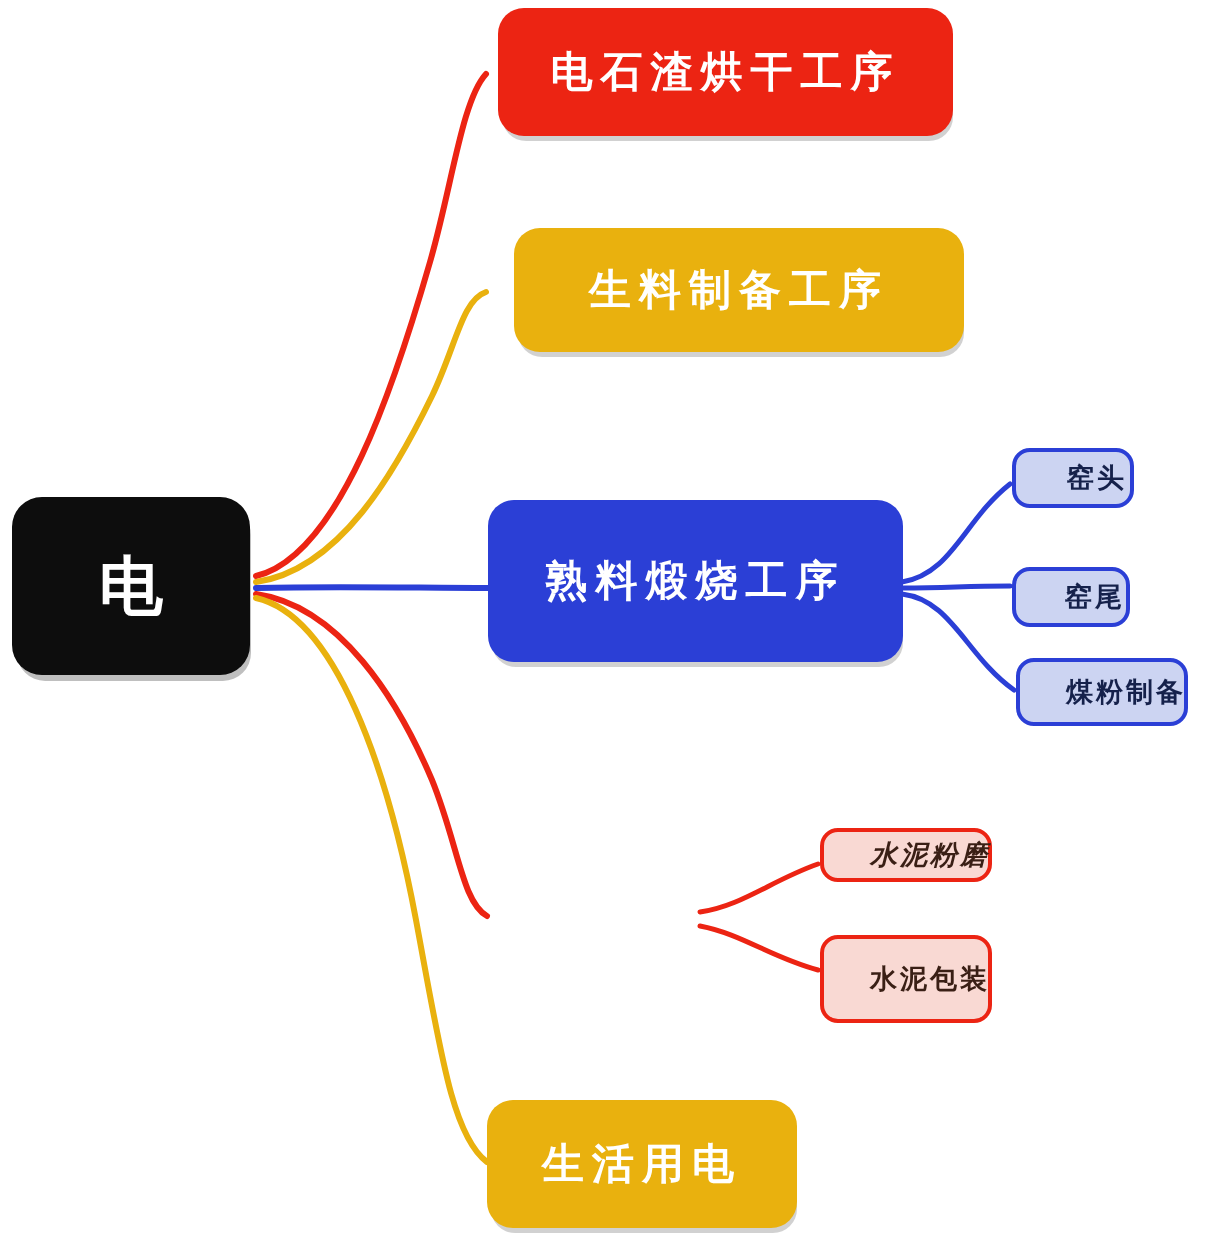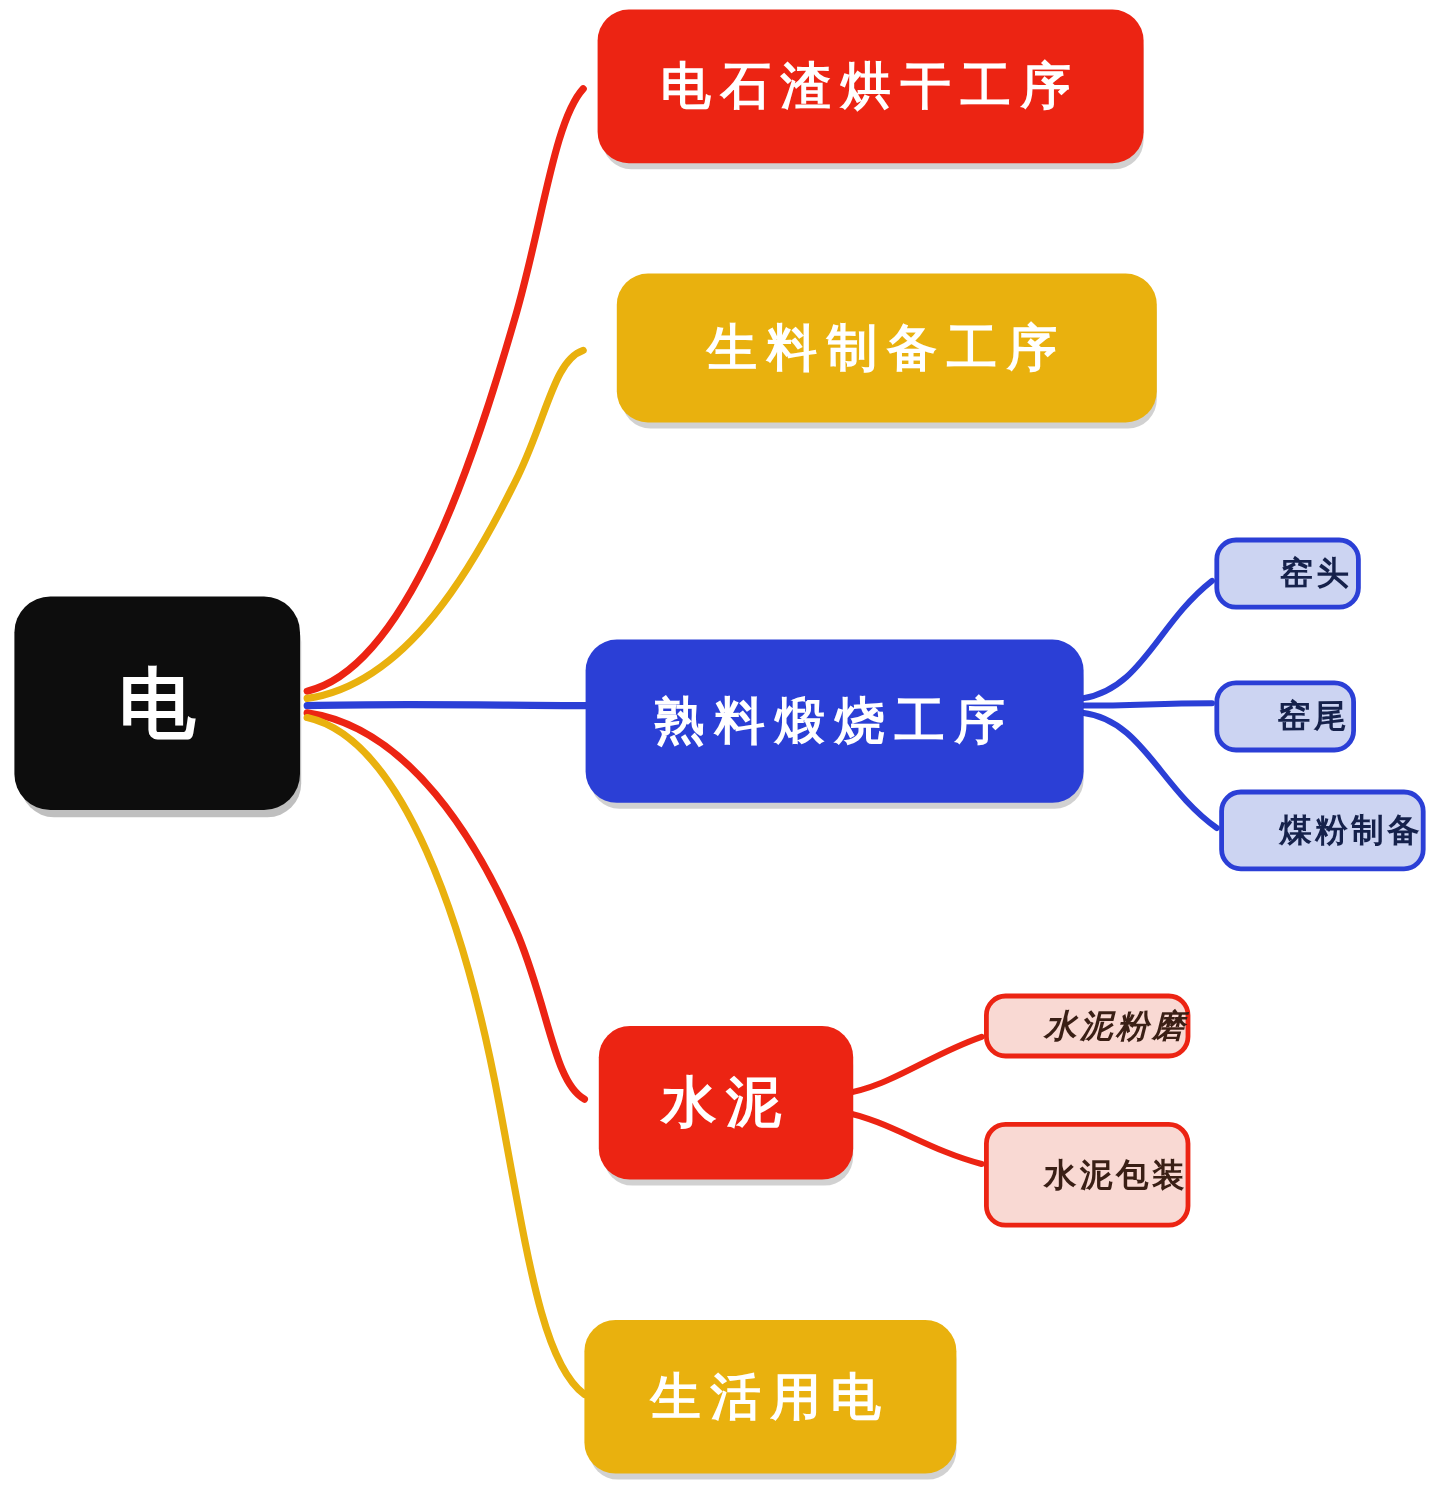--- a/index.html
+++ b/index.html
@@ -70,21 +70,21 @@
   .child-pink {
     background: var(--light-pink-fill);
     border-color: var(--red);
     color: #3a1f15;
   }
 
   
   .pos-root { left: 12px;   top: 497px;  width: 238px; height: 178px; }
   .pos-n1   { left: 486px;  top: 8px;    width: 455px; height: 128px; }
   .pos-n2   { left: 486px;  top: 228px;  width: 450px; height: 124px; margin-left: 28px; }
-  .pos-n3   { left: 488px;  top: 533px;  width: 415px; height: 136px; }
+  .pos-n3   { left: 488px;  top: 500px;  width: 415px; height: 162px; }
   .pos-n4   { left: 487px;  top: 855px;  width: 212px; height: 128px; font-size: 46px; }
   .pos-n5   { left: 487px;  top: 1100px; width: 310px; height: 128px; }
   .pos-c31  { left: 1012px; top: 448px;  width: 122px; height: 60px; }
   .pos-c32  { left: 1012px; top: 555px;  width: 118px; height: 60px; margin-top: 12px; }
   .pos-c33  { left: 1016px; top: 658px;  width: 172px; height: 68px; }
   .pos-c41  { left: 820px;  top: 828px;  width: 172px; height: 54px; font-style: italic; }
   .pos-c42  { left: 820px;  top: 935px;  width: 172px; height: 88px; }
 </style>
 </head>
 <body>
@@ -125,23 +125,20 @@
   </div>
 
   <div class="node node-child child-blue pos-c32">
     <span>窑尾</span>
   </div>
 
   <div class="node node-child child-blue pos-c33">
     <span>煤粉制备</span>
   </div>
 
-  <div class="node node-main bg-red pos-n4">
-    <span>水泥</span>
-  </div>
 
   <div class="node node-child child-pink pos-c41">
     <span>水泥粉磨</span>
   </div>
 
   <div class="node node-child child-pink pos-c42">
     <span>水泥包装</span>
   </div>
 
   <div class="node node-main bg-yellow pos-n5">

